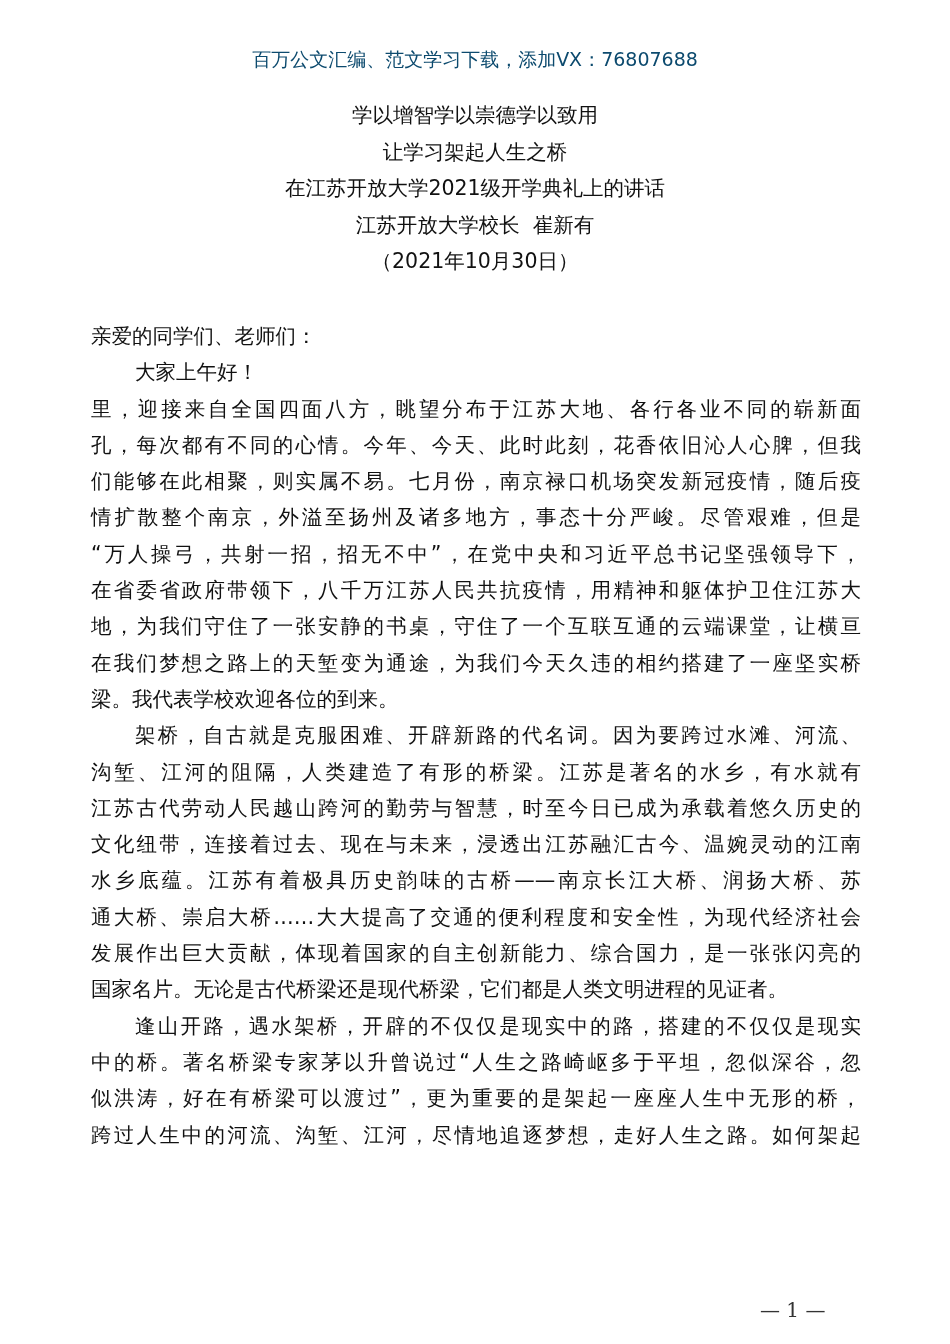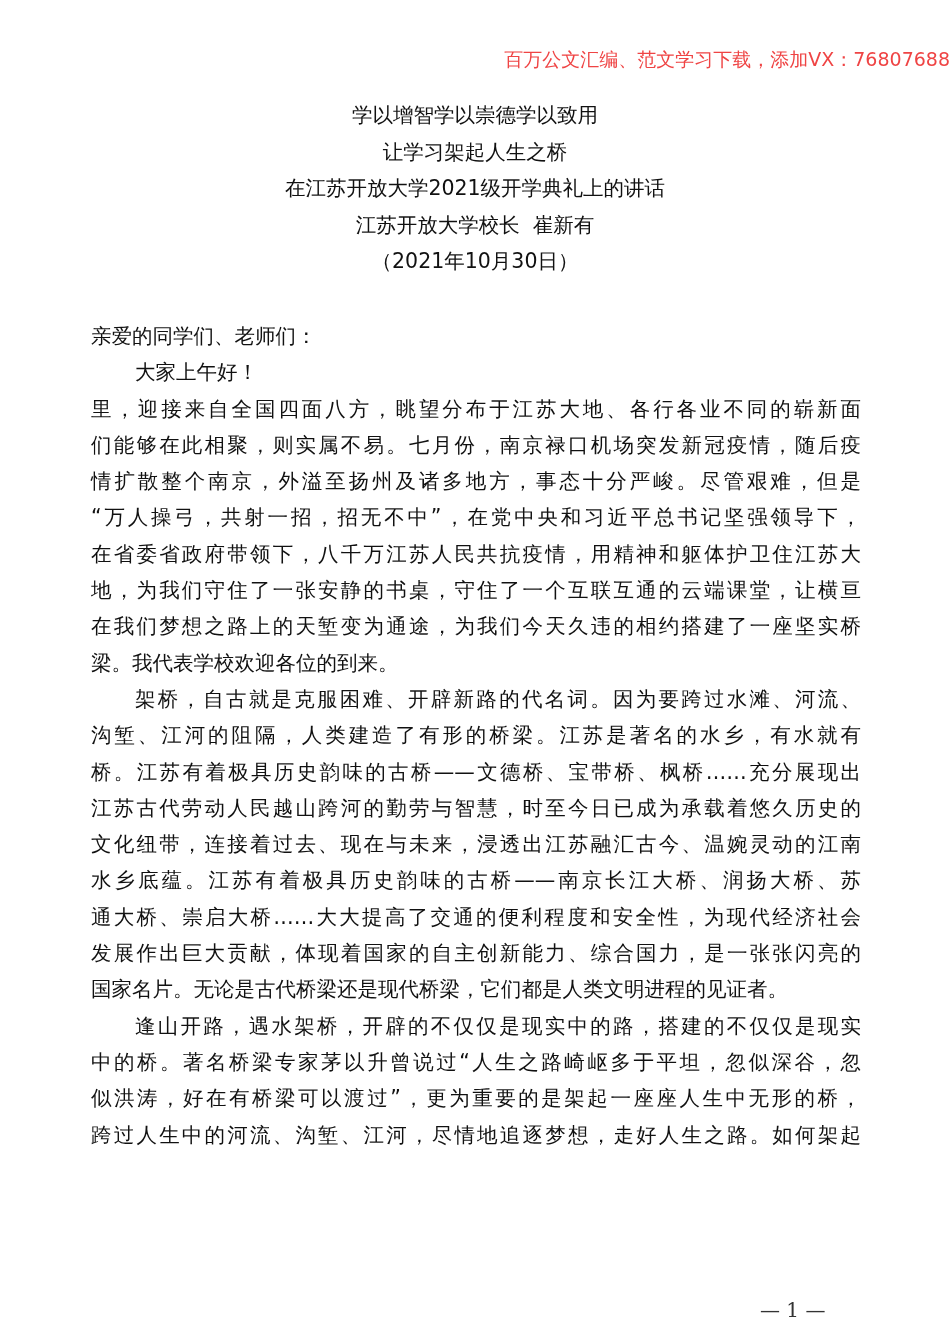--- a/index.html
+++ b/index.html
@@ -1,19 +1,19 @@
 <!DOCTYPE html>
 <html><head>
 <meta charset="utf-8">
 <style>
   html, body { margin: 0; padding: 0; background: #ffffff; }
   body { width: 950px; height: 1344px; position: relative; overflow: hidden;
          font-family: "DejaVu Sans", "Liberation Sans", sans-serif; color: #111111; }
-  .watermark { position: absolute; top: 46px; left: 0; width: 950px; text-align: right;
-               color: #ef4444; font-size: 19px; line-height: 26px; }
+  .watermark { position: absolute; top: 46px; left: 0; width: 950px; text-align: center;
+               color: #0c4a6e; font-size: 19px; line-height: 26px; }
   .title-block { position: absolute; top: 97px; left: 0; width: 950px; text-align: center; }
   .title-line { font-size: 20.5px; line-height: 36.5px; height: 36.5px; white-space: nowrap; }
   .body { position: absolute; top: 318px; left: 91px; width: 770px; }
   .line { font-size: 20.5px; line-height: 36.3px; height: 36.3px; white-space: nowrap;
           text-align: justify; text-align-last: justify; }
   .line.last { text-align-last: left; }
   .line.indent { padding-left: 44px; }
   .salutation { text-align-last: left; }
   .page-number { position: absolute; top: 1298px; left: 760px; font-family: "DejaVu Serif", "Liberation Serif", serif;
                  font-size: 20px; color: #333; white-space: nowrap; }
@@ -30,33 +30,33 @@
   <div class="title-line" style="white-space:pre;">江苏开放大学校长  崔新有</div>
   <div class="title-line">（2021年10月30日）</div>
 </div>
 
 <div class="body">
   <div class="line salutation">亲爱的同学们、老师们：</div>
   <div class="line indent last">大家上午好！</div>
 
   <div>
     <div class="line">里，迎接来自全国四面八方，眺望分布于江苏大地、各行各业不同的崭新面</div>
+    <div class="line">孔，每次都有不同的心情。今年、今天、此时此刻，花香依旧沁人心脾，但我</div>
     <div class="line">们能够在此相聚，则实属不易。七月份，南京禄口机场突发新冠疫情，随后疫</div>
     <div class="line">情扩散整个南京，外溢至扬州及诸多地方，事态十分严峻。尽管艰难，但是</div>
     <div class="line">“万人操弓，共射一招，招无不中”，在党中央和习近平总书记坚强领导下，</div>
     <div class="line">在省委省政府带领下，八千万江苏人民共抗疫情，用精神和躯体护卫住江苏大</div>
     <div class="line">地，为我们守住了一张安静的书桌，守住了一个互联互通的云端课堂，让横亘</div>
     <div class="line">在我们梦想之路上的天堑变为通途，为我们今天久违的相约搭建了一座坚实桥</div>
     <div class="line last">梁。我代表学校欢迎各位的到来。</div>
   </div>
 
   <div>
     <div class="line indent">架桥，自古就是克服困难、开辟新路的代名词。因为要跨过水滩、河流、</div>
     <div class="line">沟堑、江河的阻隔，人类建造了有形的桥梁。江苏是著名的水乡，有水就有</div>
-    <div class="line">桥。江苏有着极具历史韵味的古桥——文德桥、宝带桥、枫桥……充分展现出</div>
     <div class="line">江苏古代劳动人民越山跨河的勤劳与智慧，时至今日已成为承载着悠久历史的</div>
     <div class="line">文化纽带，连接着过去、现在与未来，浸透出江苏融汇古今、温婉灵动的江南</div>
     <div class="line">水乡底蕴。江苏有着极具历史韵味的古桥——南京长江大桥、润扬大桥、苏</div>
     <div class="line">通大桥、崇启大桥……大大提高了交通的便利程度和安全性，为现代经济社会</div>
     <div class="line">发展作出巨大贡献，体现着国家的自主创新能力、综合国力，是一张张闪亮的</div>
     <div class="line last">国家名片。无论是古代桥梁还是现代桥梁，它们都是人类文明进程的见证者。</div>
   </div>
 
   <div>
     <div class="line indent">逢山开路，遇水架桥，开辟的不仅仅是现实中的路，搭建的不仅仅是现实</div>

